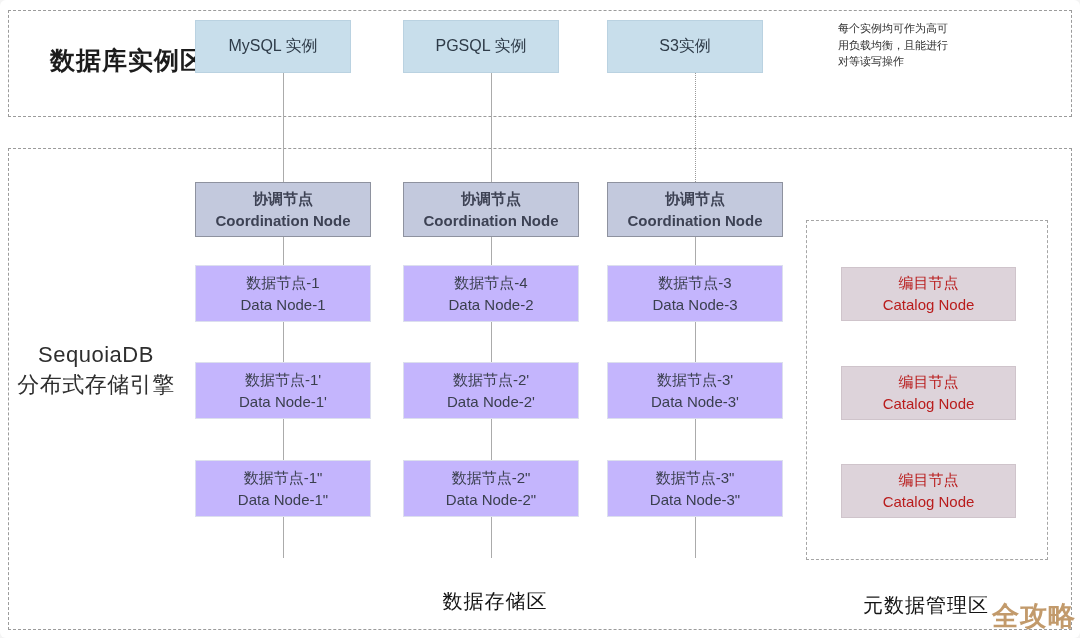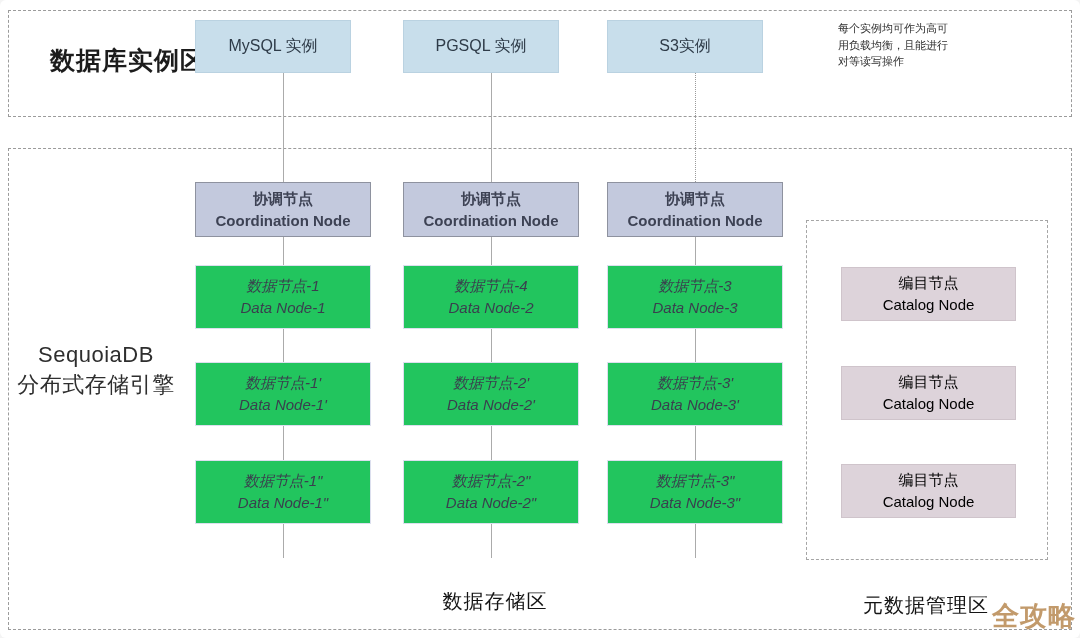--- a/index.html
+++ b/index.html
@@ -36,26 +36,26 @@
 
   .instance{
     width:156px;height:53px;top:20px;background:#c8deeb;
     border:1px solid #bad2e1;font-size:16px;color:#2e3b48;
   }
   .coordination{
     width:176px;height:55px;background:#c3c9dd;border:1px solid #8e929f;top:182px;font-weight:bold;
   }
   .coordination .zh,.coordination .en{color:#3d4254;}
   .datanode{
-    width:176px;height:64px;background:#22c55e;border:1px solid #dcdfee;font-style:italic;
+    width:176px;height:57px;background:#c4b5fd;border:1px solid #dcdfee;
   }
   .catalognode{
     width:175px;height:54px;left:841px;background:#ddd3da;border:1px solid #cfc4cb;
   }
-  .catalognode .zh,.catalognode .en{color:#000000;}
+  .catalognode .zh,.catalognode .en{color:#b91c1c;}
 
   .col1{left:195px;} .col2{left:403px;} .col3{left:607px;}
   .row1{top:265px;} .row2{top:362px;} .row3{top:460px;}
   .crow1{top:267px;} .crow2{top:366px;} .crow3{top:464px;}
 
   .connector{position:absolute;width:0;z-index:1;border-left:1px solid #ababab;}
   .connector.dotted{border-left:1px dotted #9a9a9a;}
   .cx1{left:283px;} .cx2{left:491px;} .cx3{left:695px;}
   .seg-top{top:73px;height:109px;}
   .seg-main{top:237px;height:321px;}

